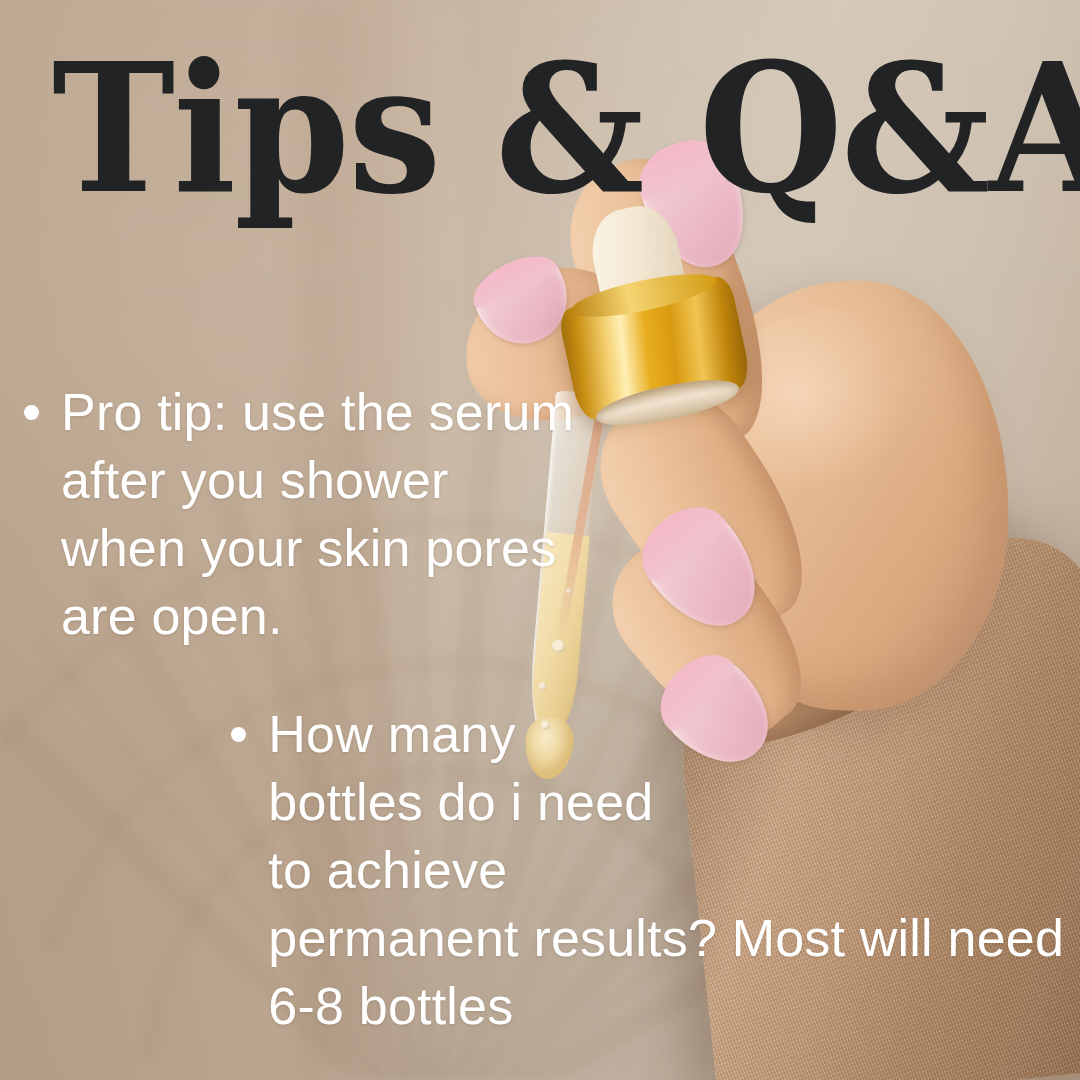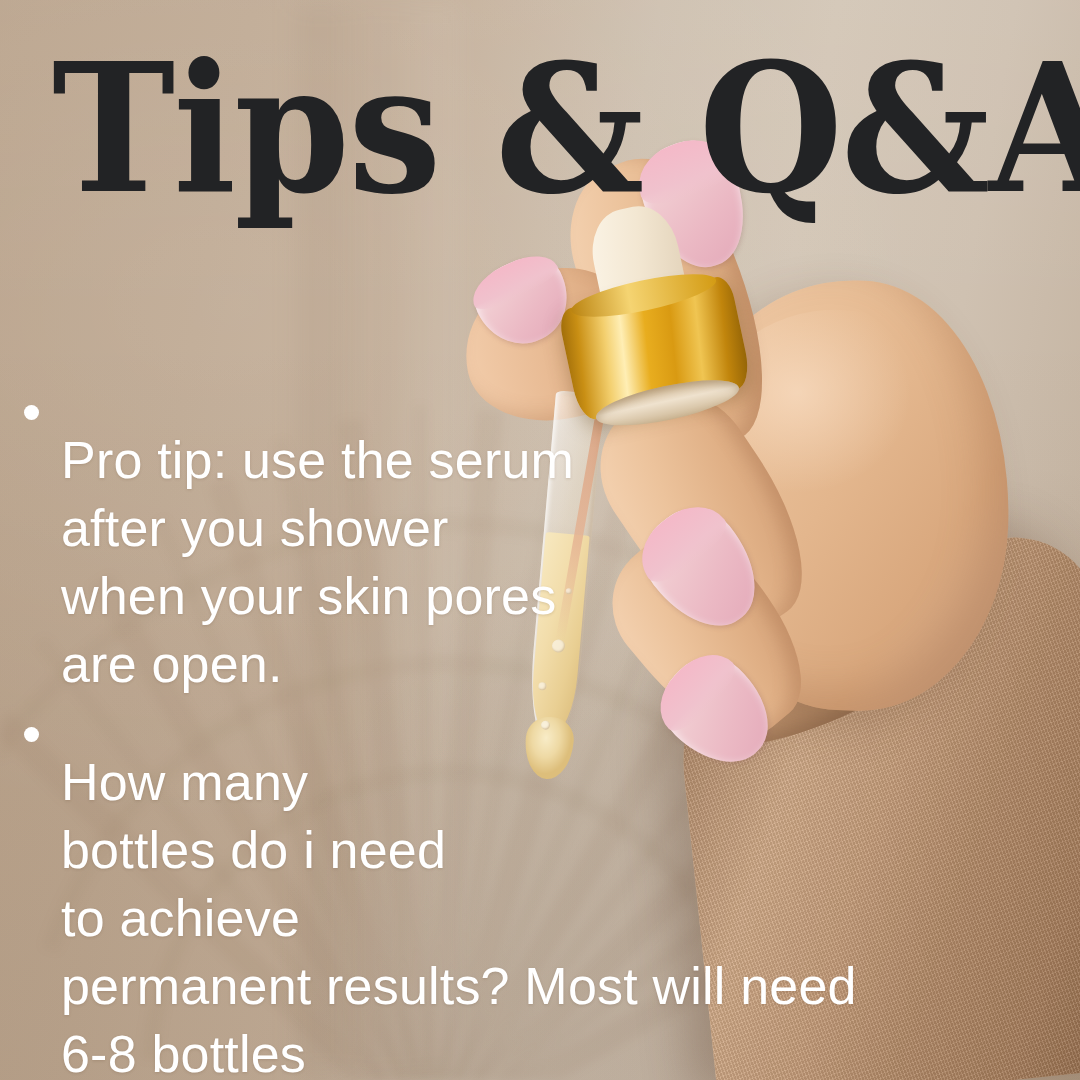--- a/index.html
+++ b/index.html
@@ -202,23 +202,23 @@
     letter-spacing:.2px;
     text-shadow:0 1px 3px rgba(90,60,40,.18);
     pointer-events:auto;
   }
   .dot{
     flex:0 0 auto;
     width:15px;height:15px;border-radius:50%;
     background:#ffffff;
     margin:27px 22px 0 0;
   }
-  .lines{white-space:pre-line;margin-top:48px;}
+  .lines{white-space:pre-line;}
   #b1{left:24px;top:378px;width:620px;}
-  #b2{left:24px;top:700px;width:1040px;}
+  #b2{left:24px;top:700px;width:1040px;justify-content:flex-end;}
 </style>
 </head>
 <body>
 
 <div id="canvas">
 
   <div class="bg-base"></div>
   <div class="bg-wall-edge"></div>
 
   <div class="frond">

